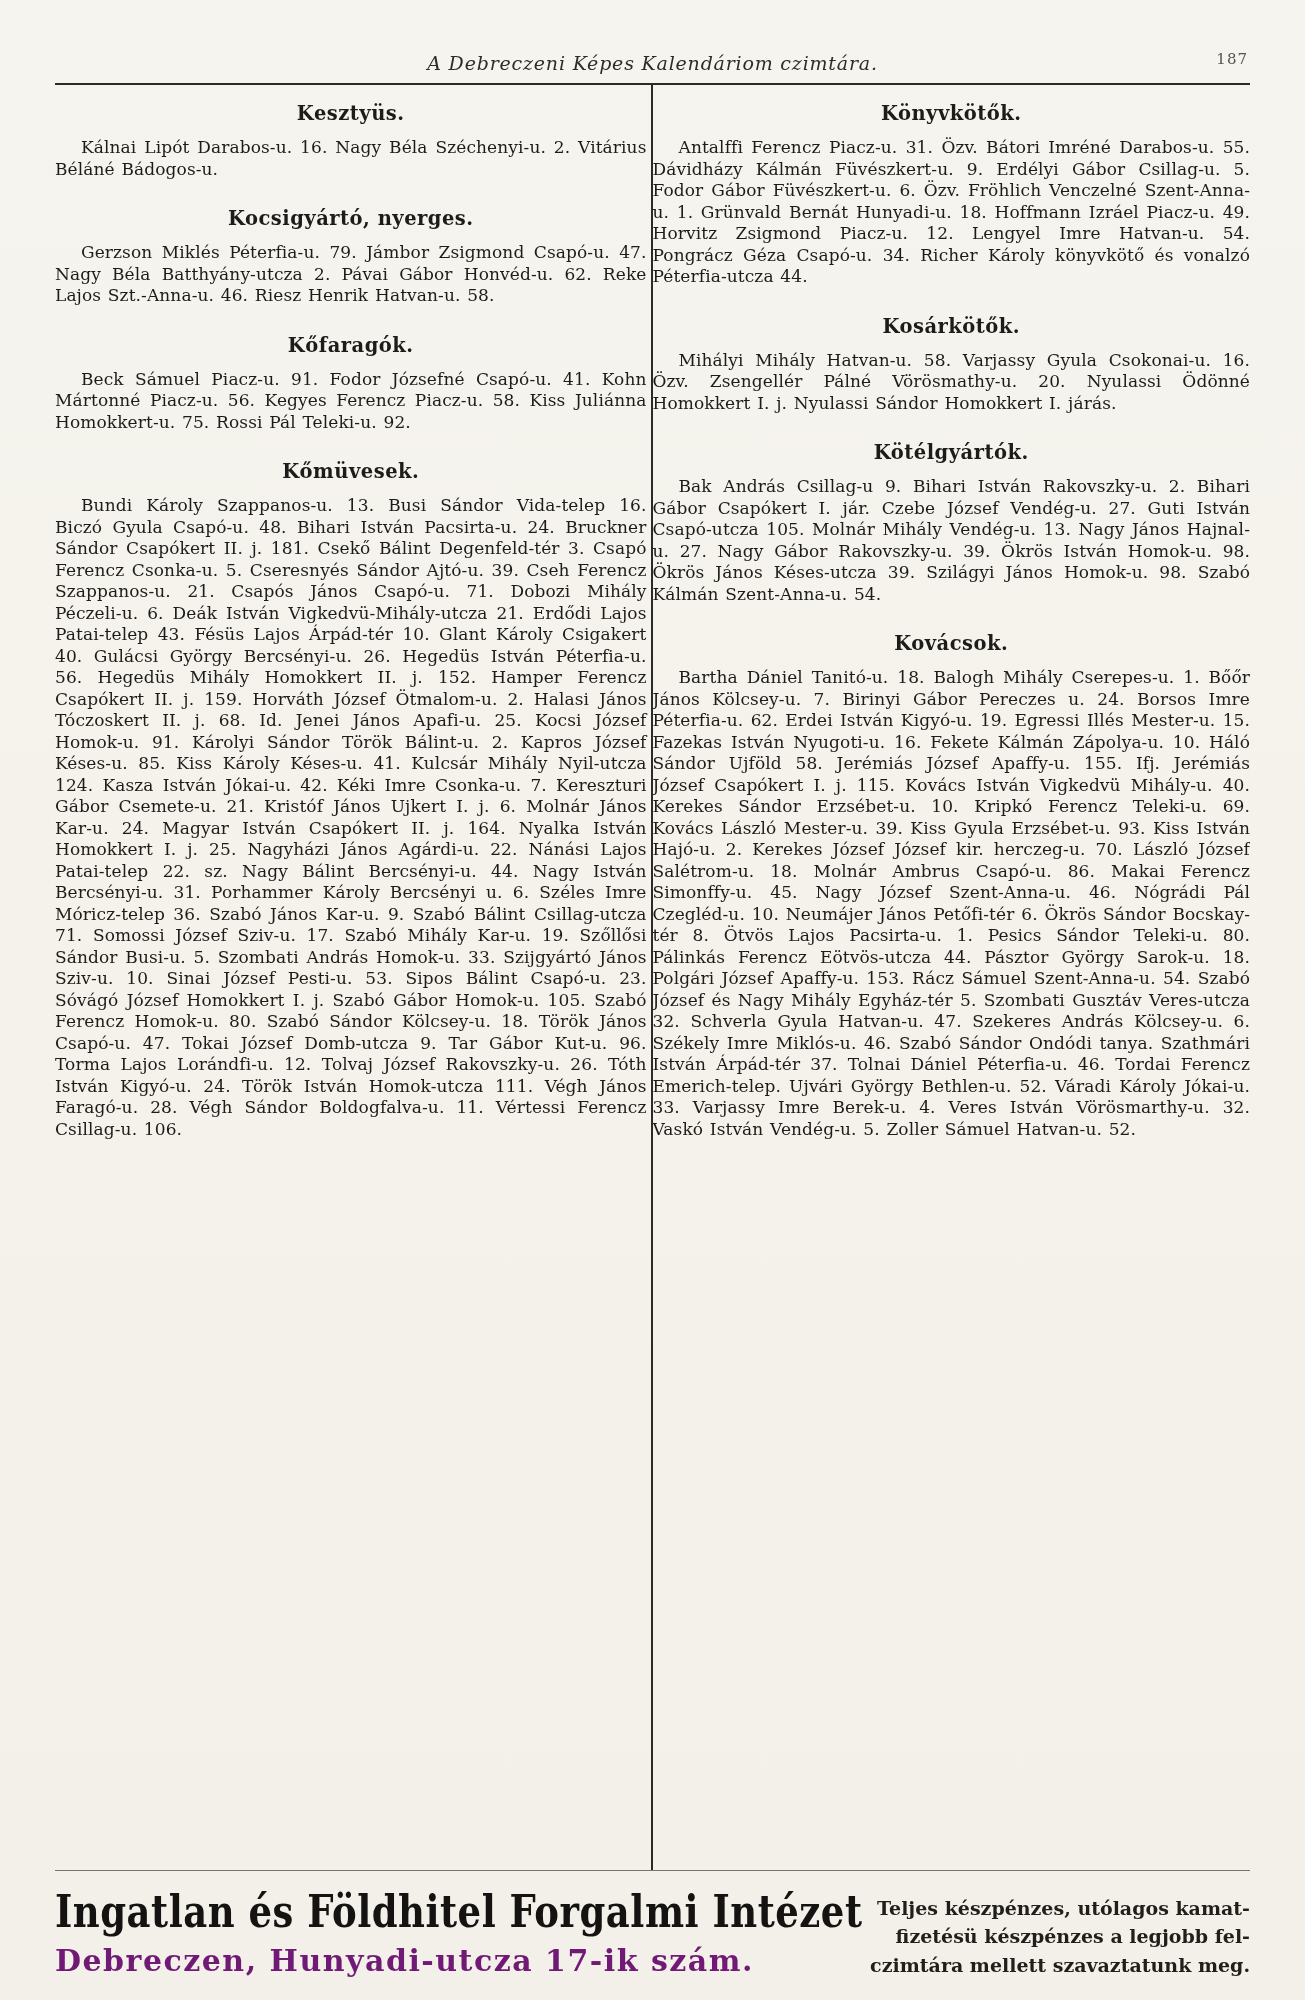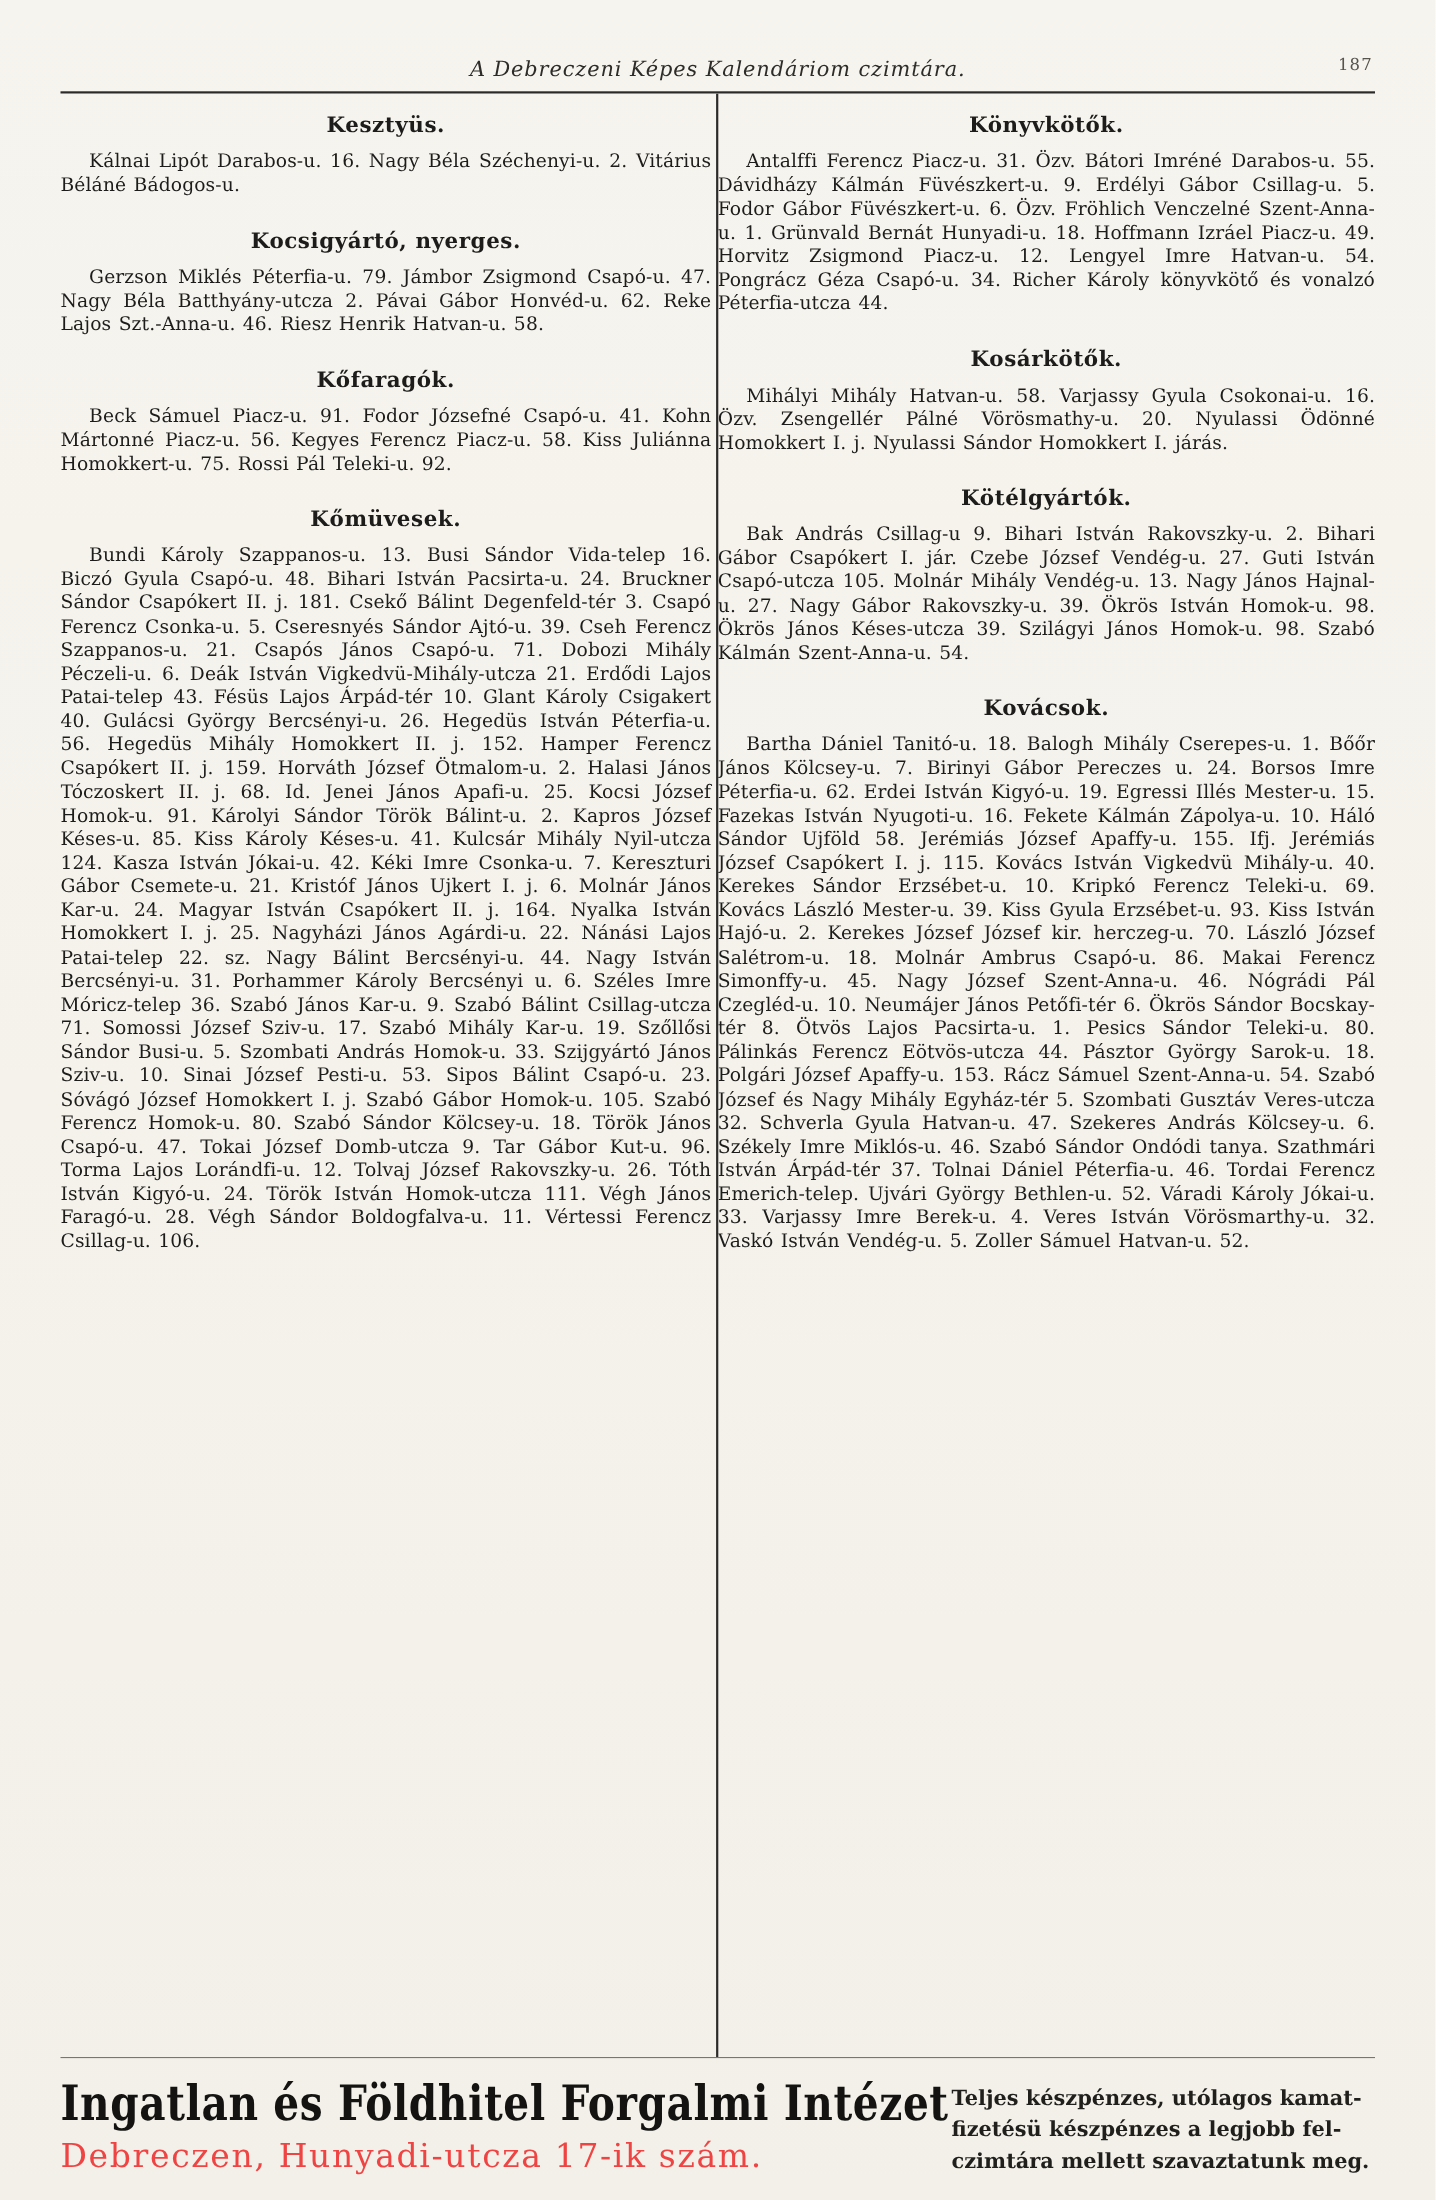--- a/index.html
+++ b/index.html
@@ -92,35 +92,35 @@
     font-size: 37px;
     line-height: 1.05;
     letter-spacing: 0.5px;
     white-space: nowrap;
     display: inline-block;
     transform: scaleY(1.2);
     transform-origin: 0 80%;
     color: #141311;
   }
   .advert .ad-address {
-    font-weight: normal;
+    font-weight: bold;
     font-size: 30px;
     letter-spacing: 1.5px;
     white-space: nowrap;
     margin-top: 10px;
-    color: #ef4444;
+    color: #701a75;
   }
   .advert .ad-side {
     flex: 0 0 385px;
     font-size: 19px;
     font-weight: bold;
     line-height: 1.5;
     color: #201f1c;
   }
-  .advert .ad-side .side-line { white-space: nowrap; }
+  .advert .ad-side .side-line { white-space: nowrap; text-align: right; }
 </style>
 </head>
 <body>
 
 <div class="page">
 
   <div class="running-head">
     <div class="head-title">A Debreczeni Képes Kalendáriom czimtára.</div>
     <div class="page-number">187</div>
   </div>

